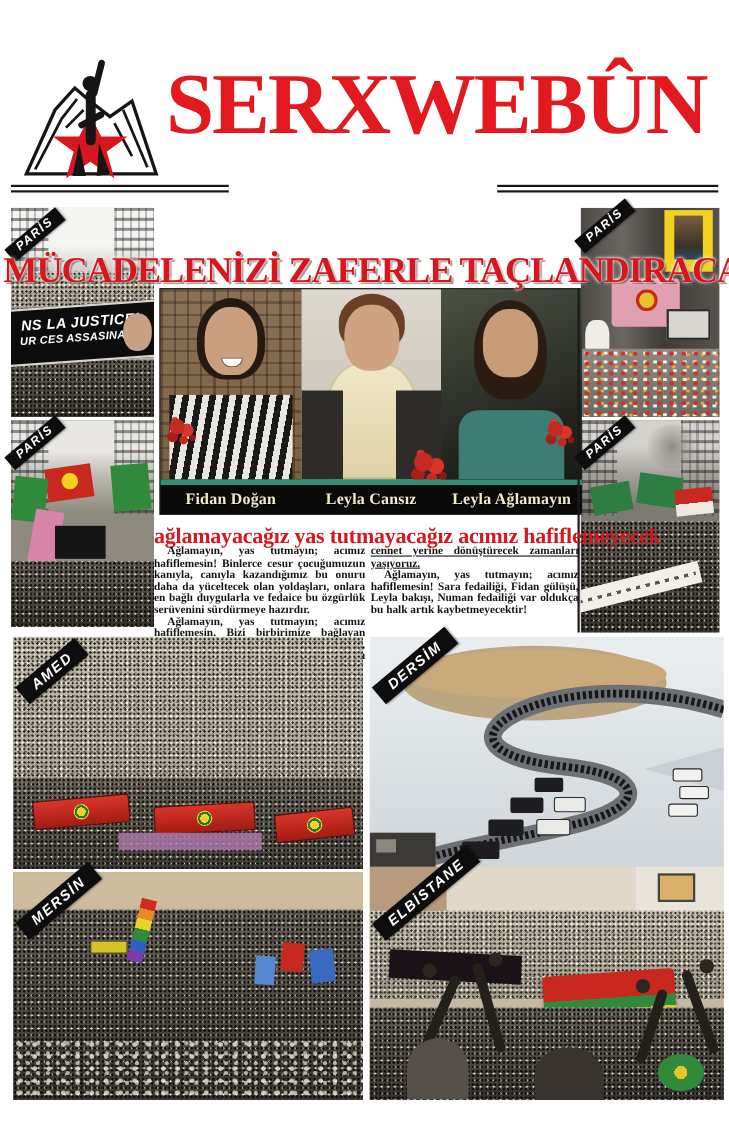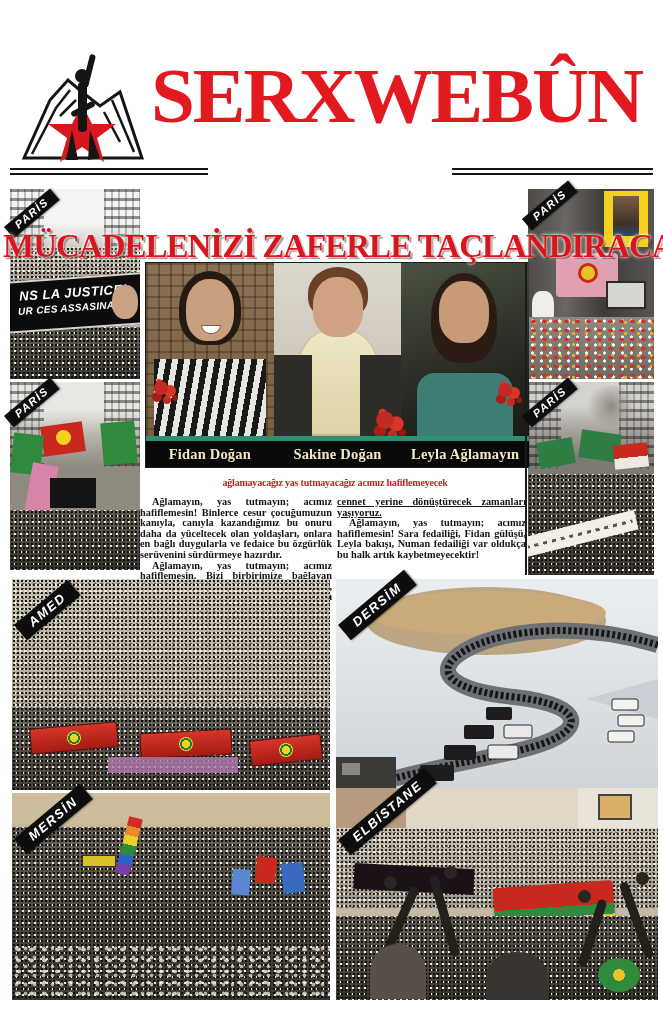--- a/index.html
+++ b/index.html
@@ -120,21 +120,21 @@
   #nameband{position:absolute;left:0;top:178px;width:383px;height:26px;background:#0a0a0a;
       display:flex;align-items:center;}
   .name{flex:1;text-align:center;color:#f2e9c9;font-weight:bold;font-size:14.5px;letter-spacing:.2px;
       text-shadow:1px 1px 0 #000;}
 
   
   #vrule{position:absolute;left:525px;top:262px;width:2px;height:313px;background:#1b1b1b;}
 
   
   #subhead{position:absolute;left:140px;top:477px;width:390px;text-align:center;
-           font-weight:bold;font-size:10px;color:#d8161d;letter-spacing:-.2px;white-space:nowrap;}
+           font-weight:bold;font-size:20px;color:#d8161d;letter-spacing:-.2px;white-space:nowrap;}
   .col{position:absolute;top:497px;font-size:10.3px;line-height:10.6px;font-weight:600;
        text-align:justify;color:#141414;}
   #col1{left:140px;width:192px;}
   #col2{left:337px;width:189px;}
   .col p{margin:0;text-indent:12px;}
   .col p.noindent{text-indent:0;text-decoration:underline;}
 
   
   #amed{left:12px;top:579px;width:318px;height:211px;}
   #dersim{left:336px;top:579px;width:322px;height:211px;}
@@ -249,21 +249,21 @@
       <div class="hair"></div>
         <div class="head"></div>
         <div class="shirt" data-name="teal-shirt"></div>
     </div>
     <div class="flower" data-name="carnation-icon" style="left:8px;top:118px;"></div>
     <div class="flower" data-name="carnation-icon" style="left:232px;top:150px;transform:scale(1.25);"></div>
     <div class="flower" data-name="carnation-icon" style="left:352px;top:120px;"></div>
     <div id="green-stripe" data-name="green-stripe"></div>
     <div id="nameband" data-name="names-band">
       <div class="name" data-name="name-fidan-dogan">Fidan Doğan</div>
-      <div class="name" data-name="name-sakine-cansiz">Sakine Doğan</div>
+      <div class="name" data-name="name-sakine-cansiz">Leyla Cansız</div>
       <div class="name" data-name="name-leyla-saylemez">Leyla Ağlamayın</div>
     </div>
   </div>
 
   <div id="vrule" data-name="column-rule"></div>
 
   <div id="subhead" data-name="article-subhead">ağlamayacağız yas tutmayacağız acımız hafiflemeyecek</div>
   <div id="col1" class="col" data-name="article-column-1">
     <p data-name="paragraph">Ağlamayın, yas tutmayın; acımız hafiflemesin! Binlerce cesur çocuğumuzun kanıyla, canıyla kazandığımız bu onuru daha da yüceltecek olan yoldaşları, onlara en bağlı duygularla ve fedaice bu özgürlük serüvenini sürdürmeye hazırdır.</p>
     <p data-name="paragraph">Ağlamayın, yas tutmayın; acımız hafiflemesin. Bizi birbirimize bağlayan şehitlerimizin anılarına bağlılıkla, cehenneme çevrilmek istenen bu toprakları yeniden</p>

